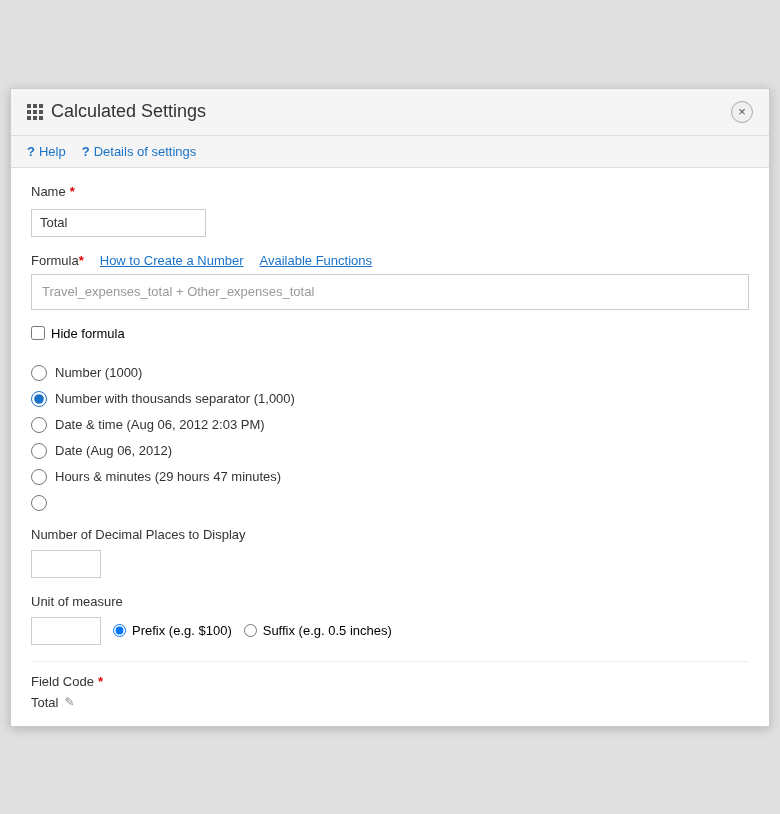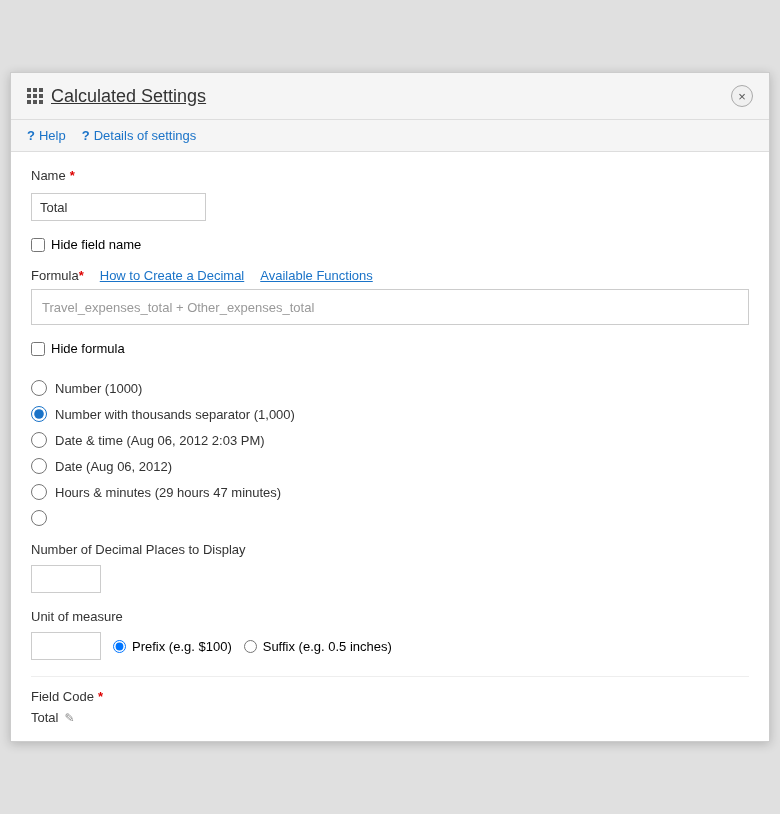--- a/index.html
+++ b/index.html
@@ -28,21 +28,20 @@
       align-items: center;
       justify-content: space-between;
     }
     .dialog-title {
       display: flex;
       align-items: center;
       gap: 8px;
       font-size: 18px;
       font-weight: normal;
       color: #333;
-      text-decoration: underline;
     }
     .grid-icon {
       display: inline-grid;
       grid-template-columns: repeat(3, 4px);
       grid-template-rows: repeat(3, 4px);
       gap: 2px;
     }
     .grid-icon span {
       width: 4px;
       height: 4px;
@@ -276,32 +275,28 @@
   <div class="content">
 
     <div class="field-group">
       <div class="field-label">
         <span>Name</span>
         <span class="required-star">*</span>
       </div>
       <input type="text" class="text-input" value="Total" style="">
     </div>
 
-    <div class="checkbox-row">
-      <input type="checkbox" id="hide_field_name" style="">
-      <label for="hide_field_name">Hide field name</label>
-    </div>
 
     <div class="field-group">
       <div class="formula-header">
         <div class="formula-label">
           <span>Formula</span>
           <span class="required-star">*</span>
         </div>
-        <a class="formula-link">How to Create a Decimal</a>
+        <a class="formula-link">How to Create a Number</a>
         <a class="formula-link">Available Functions</a>
       </div>
       <input type="text" class="formula-input" value="Travel_expenses_total + Other_expenses_total" style="">
     </div>
 
     <div class="checkbox-row">
       <input type="checkbox" id="hide_formula" style="">
       <label for="hide_formula">Hide formula</label>
     </div>
 

